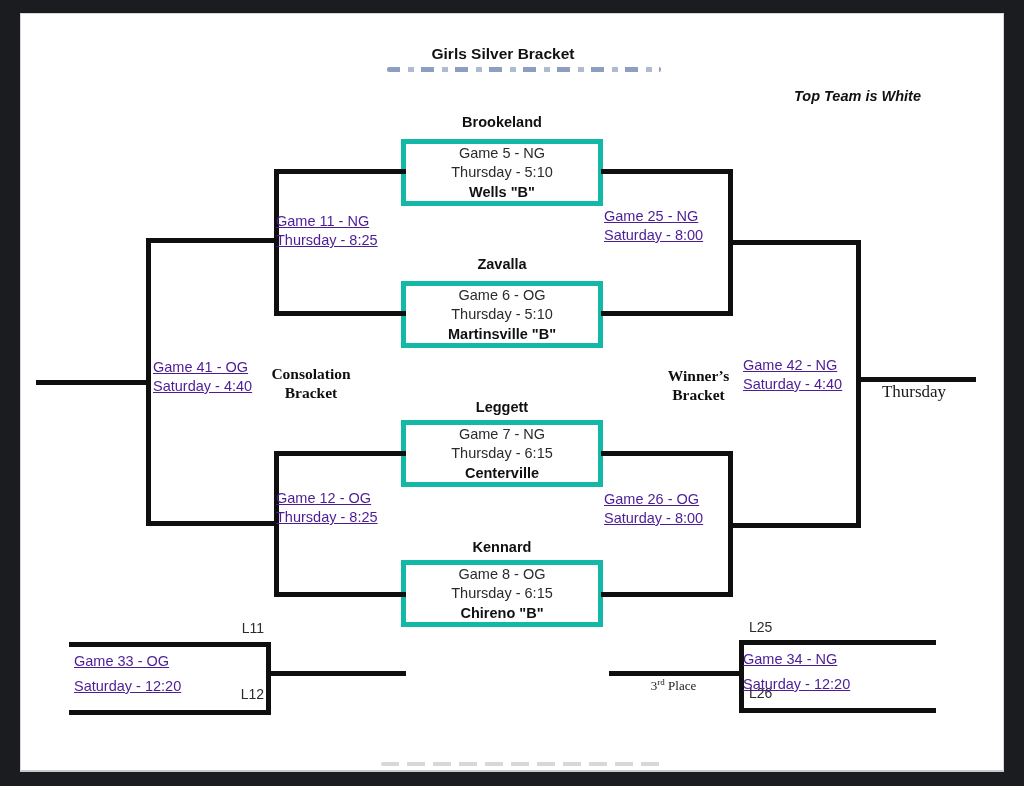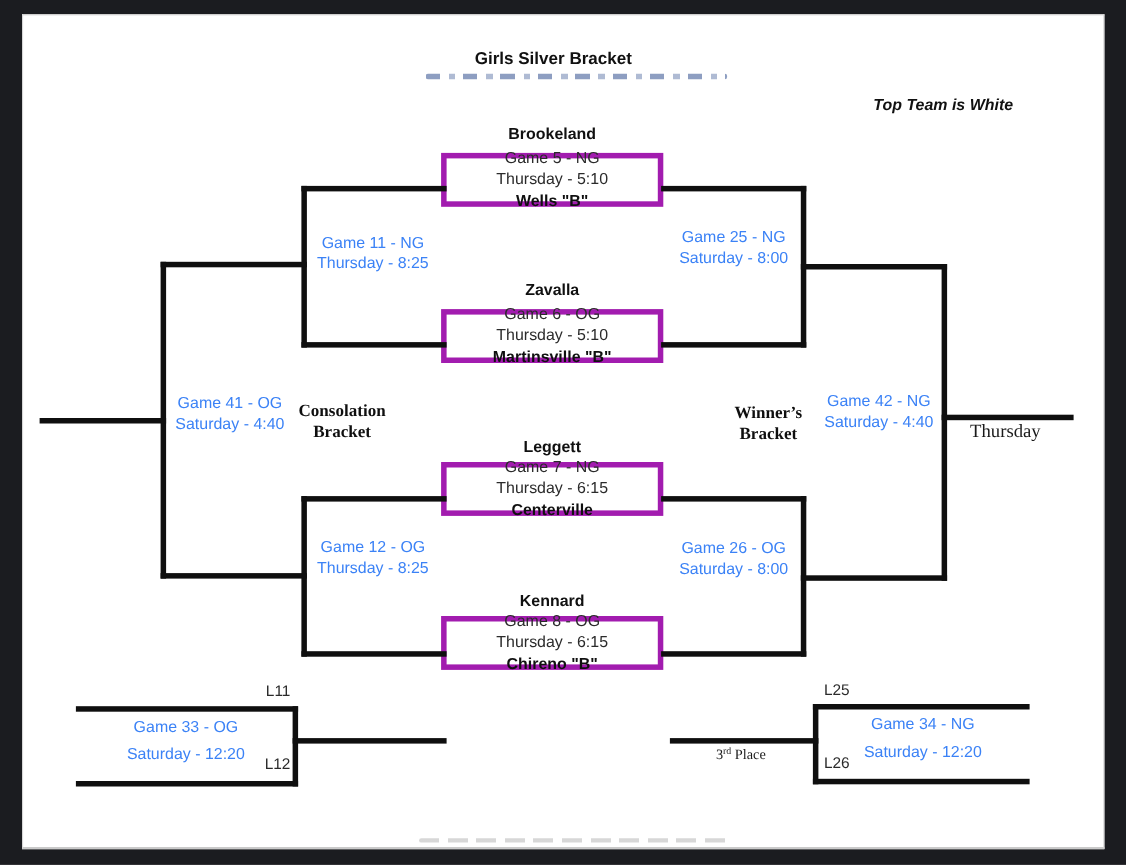--- a/index.html
+++ b/index.html
@@ -3,29 +3,29 @@
 <meta charset="utf-8">
 <style>
   html,body{margin:0;padding:0;background:#1b1c20;}
   #stage{position:relative;width:1024px;height:786px;background:#1b1c20;overflow:hidden;
          font-family:"Liberation Sans",sans-serif;color:#222;}
   #sheet{position:absolute;left:20px;top:13px;width:984px;height:759px;background:#ffffff;
          border:1px solid #d8d8d8;border-bottom:2px solid #c9c9c9;box-sizing:border-box;padding-left:11px;}
   .line{position:absolute;background:#0f0f0f;}
   .hl{height:5px;}
   .vl{width:5px;}
-  .gamebox{position:absolute;width:202px;height:49px;border:5px solid #a21caf;background:#fff;
+  .gamebox{position:absolute;width:202px;height:67px;border:5px solid #14b8a6;background:#fff;
            box-sizing:border-box;display:flex;flex-direction:column;align-items:center;
            justify-content:center;text-align:center;}
   .gline{font-size:14.5px;line-height:19px;color:#2b2b2b;white-space:nowrap;}
   .gteam{font-size:14.5px;line-height:20px;font-weight:bold;color:#101010;white-space:nowrap;}
   .team-top{position:absolute;width:202px;text-align:center;font-weight:bold;font-size:14.5px;
             color:#101010;white-space:nowrap;}
-  .conn{position:absolute;text-align:center;font-size:14.5px;line-height:19px;color:#3b82f6;
-        white-space:nowrap;}
+  .conn{position:absolute;text-align:left;font-size:14.5px;line-height:19px;color:#4c1d95;
+        white-space:nowrap;text-decoration:underline;}
   .serif{font-family:"Liberation Serif","DejaVu Serif",serif;}
   .bracket-label{position:absolute;text-align:center;font-weight:bold;font-size:15.5px;
                  line-height:19px;color:#0f0f0f;}
   .slot{position:absolute;font-size:14px;color:#2b2b2b;}
   #title{position:absolute;text-align:center;font-weight:bold;font-size:15.5px;color:#111;}
   #note{position:absolute;text-align:right;font-weight:bold;font-style:italic;font-size:14.5px;color:#111;}
   #champions{position:absolute;text-align:center;font-size:17px;color:#1a1a1a;}
   #third{position:absolute;text-align:center;font-size:13px;color:#1a1a1a;}
   #third sup{font-size:9px;}
   .smudge-blue{position:absolute;height:5px;opacity:.75;border-radius:2px;

